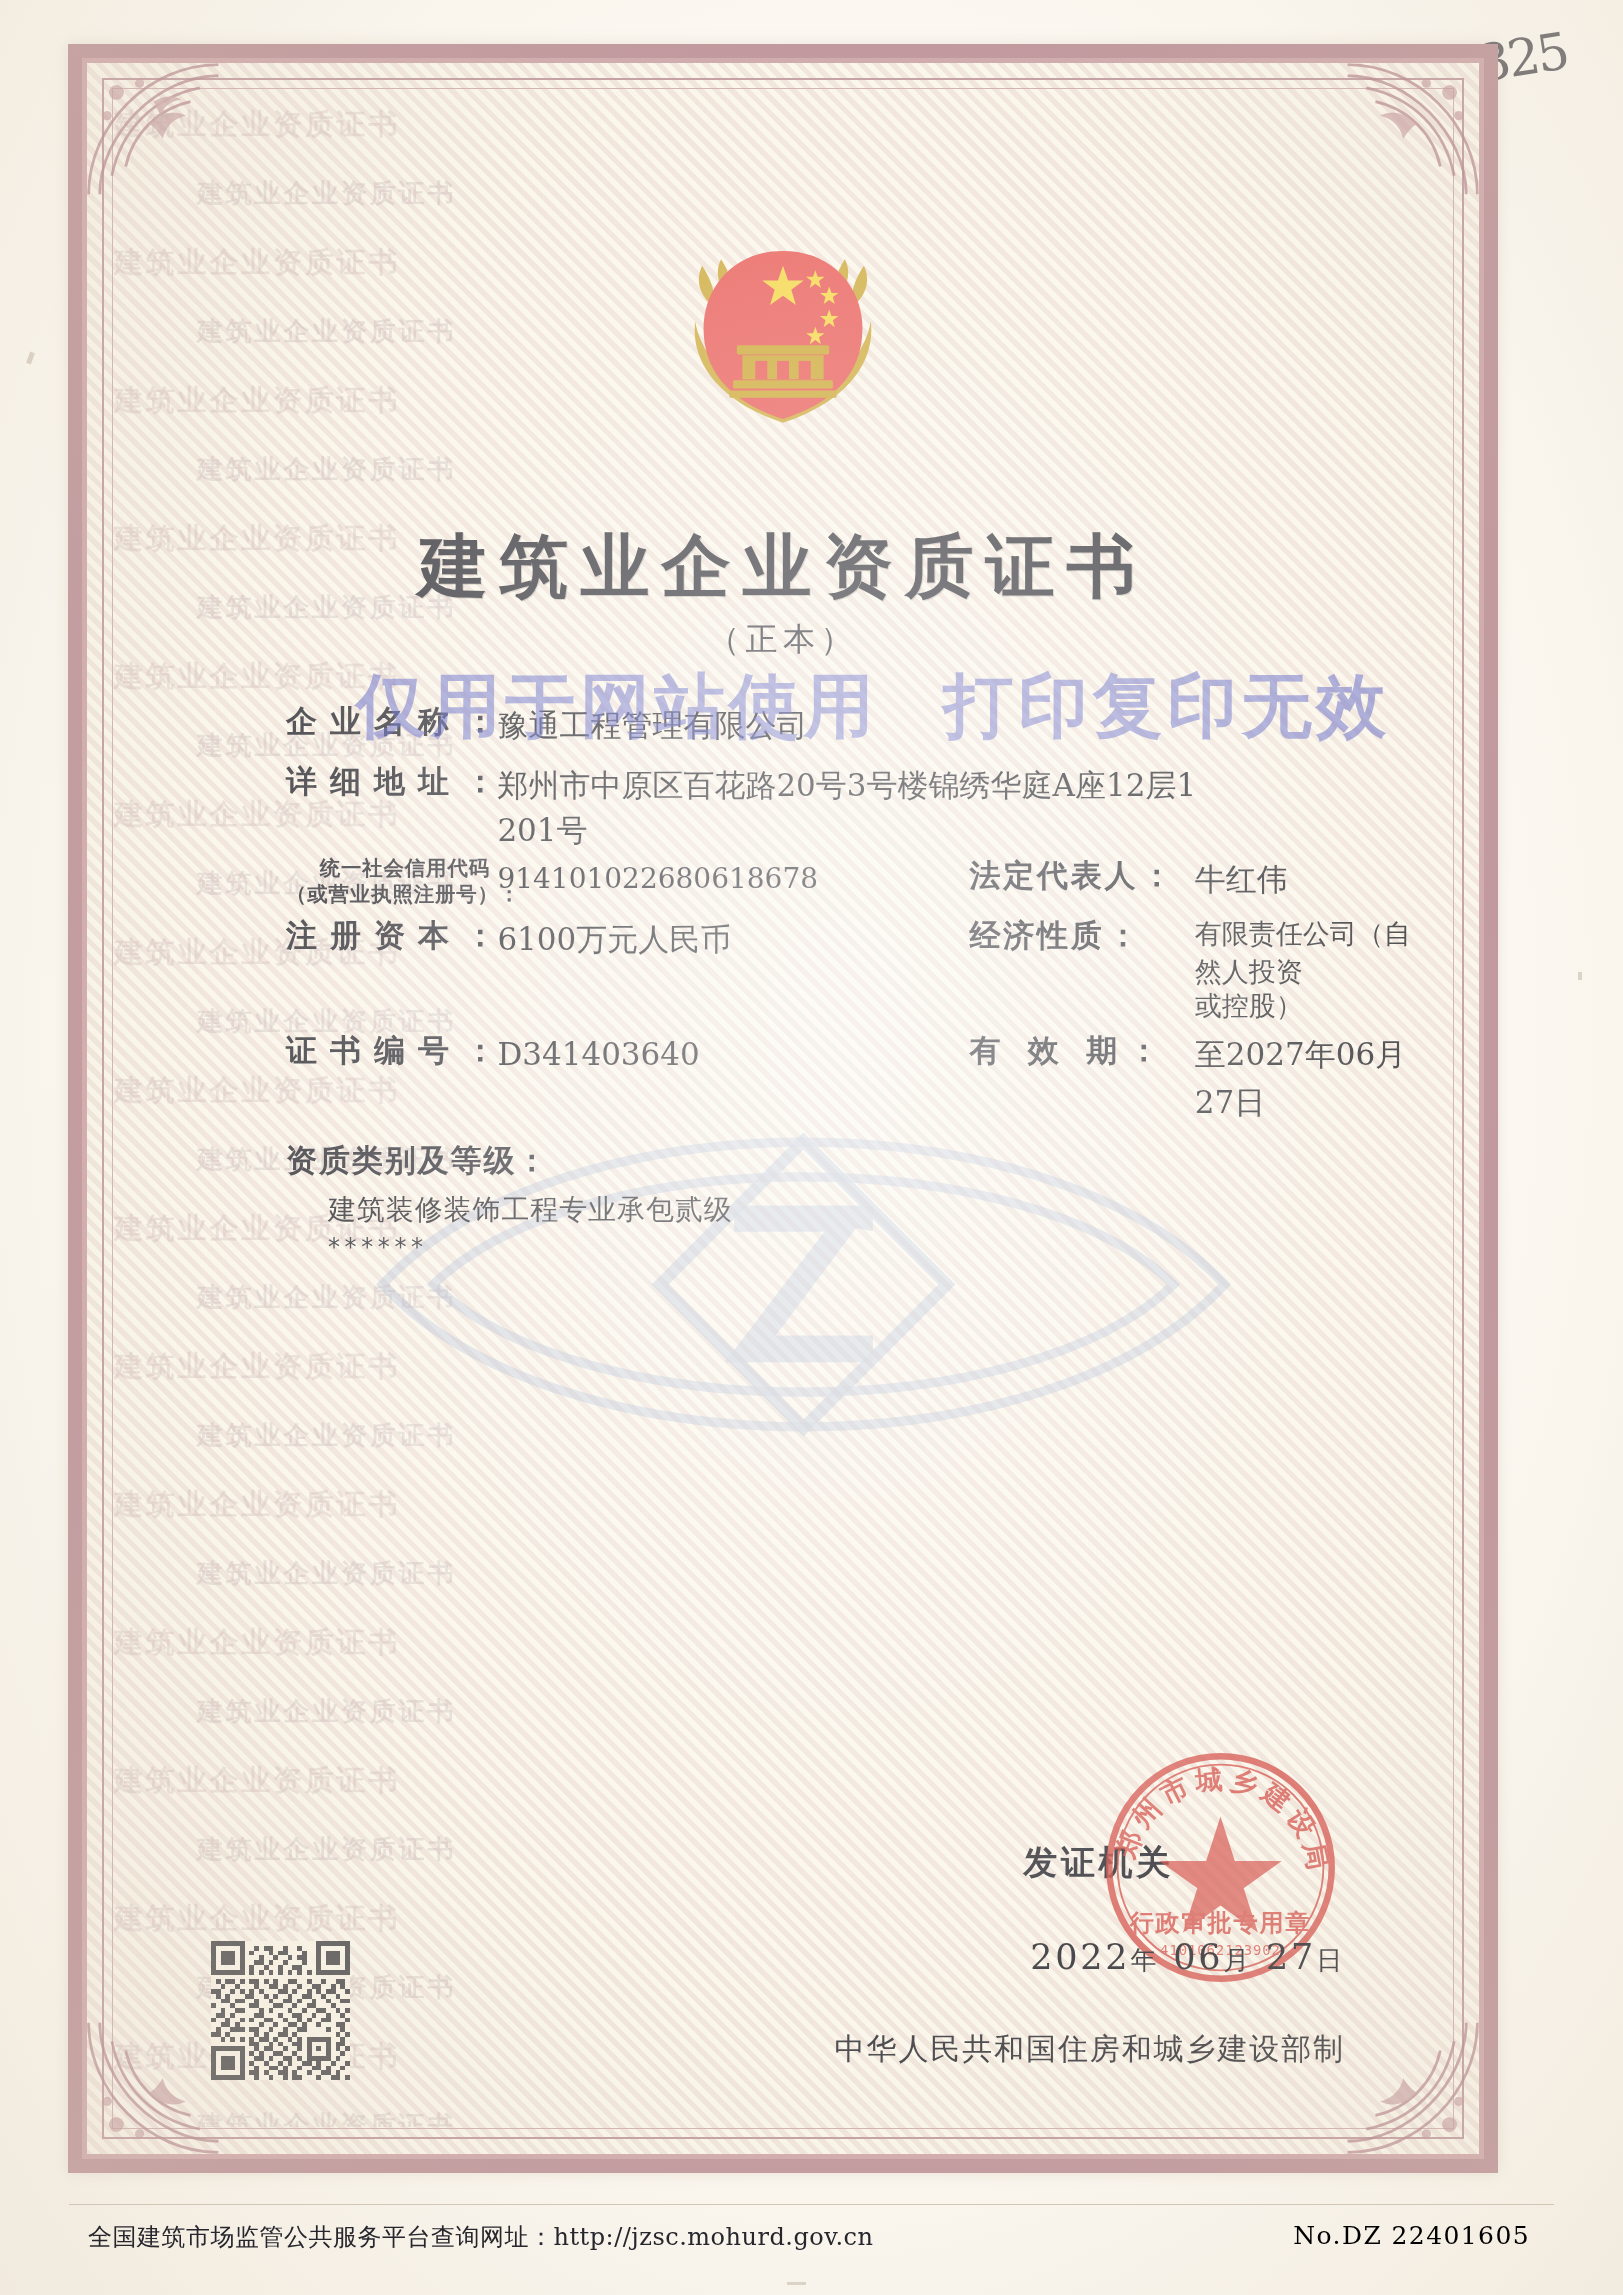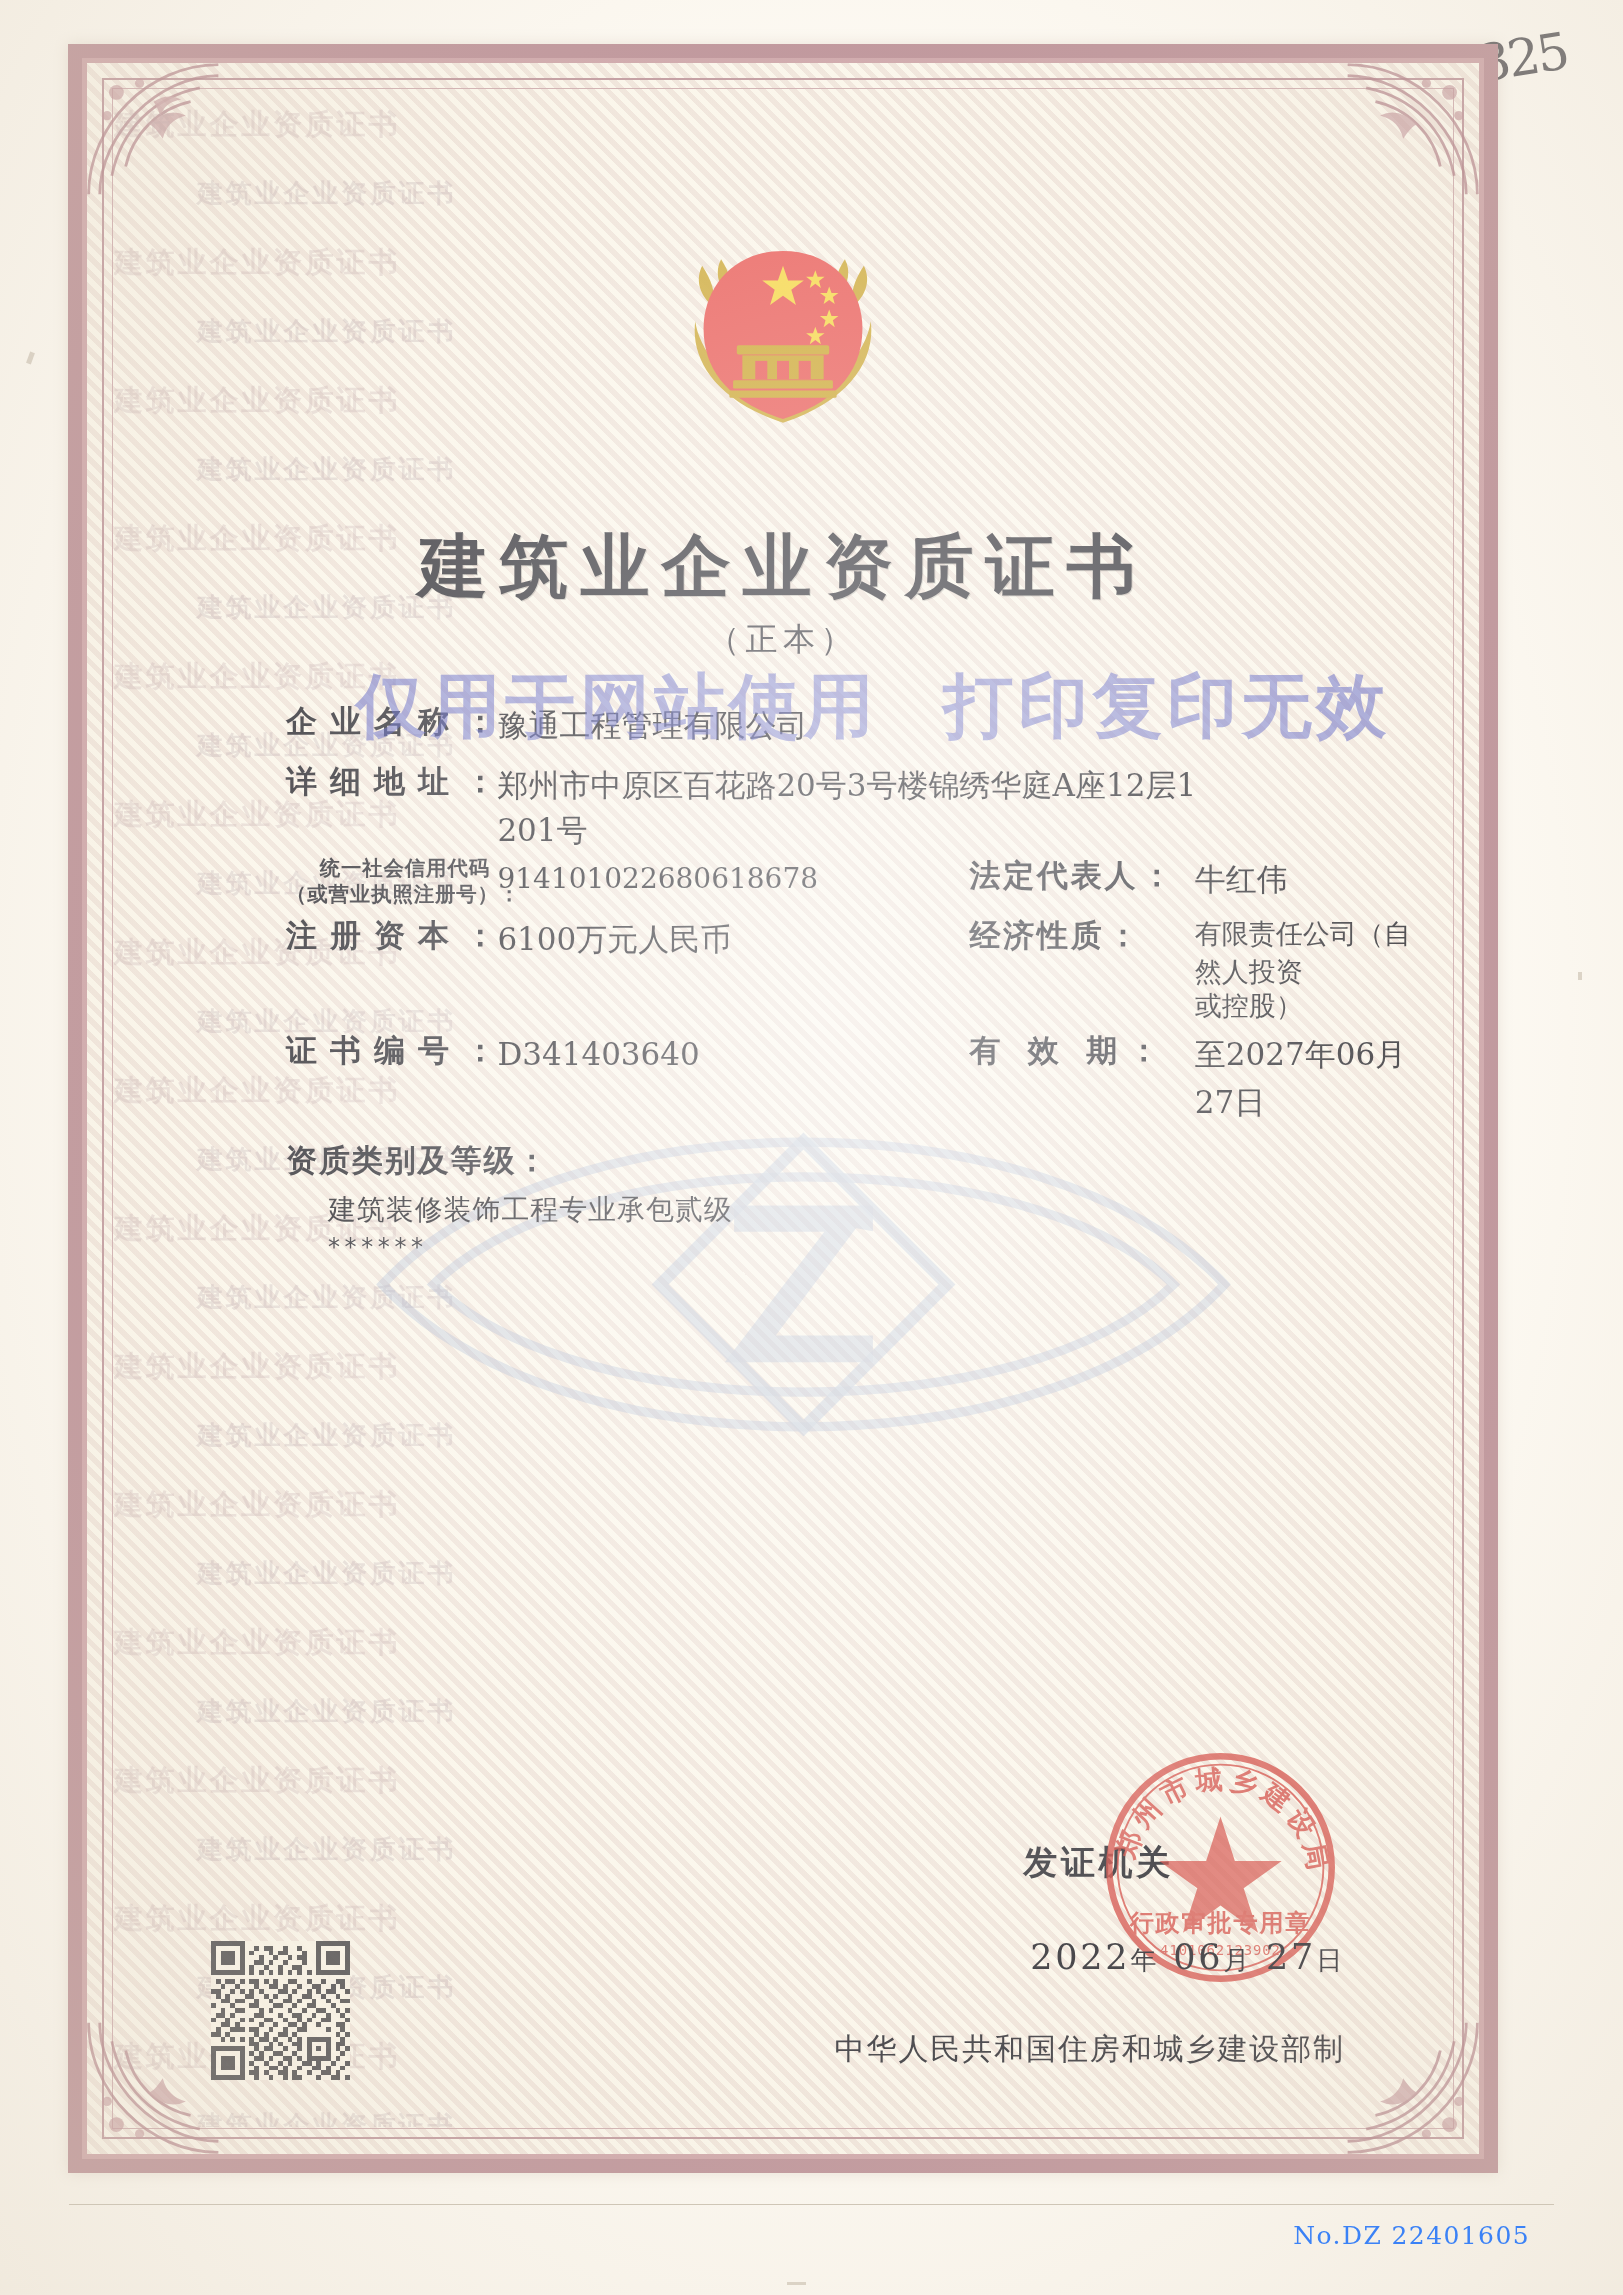--- a/index.html
+++ b/index.html
@@ -309,21 +309,21 @@
     color: #26262c;
     letter-spacing: 0.5px;
   }
   .footer-left .url { font-family: "DejaVu Serif", serif; }
   .footer-right {
     position: absolute;
     right: 93px;
     top: 2221px;
     font-family: "DejaVu Serif", serif;
     font-size: 25px;
-    color: #3b82f6;
+    color: #000000;
     letter-spacing: 1.4px;
   }
   .footer-rule {
     position: absolute;
     left: 69px;
     right: 69px;
     top: 2204px;
     height: 0.9px;
     background: #cfc6b6;
   }
@@ -854,20 +854,23 @@
 
     <div class="print-wm">
       <span>仅用于网站使用</span><span class="gap"></span><span>打印复印无效</span>
     </div>
 
   </div>
 
   <div class="scan-shade"></div>
 
   <div class="footer-rule"></div>
+  <div class="footer-left">
+    <span>全国建筑市场监管公共服务平台查询网址：</span><span class="url">http://jzsc.mohurd.gov.cn</span>
+  </div>
   <div class="footer-right">
     <span>No.DZ</span>
     <span>22401605</span>
   </div>
 
   <div class="speck" style="left:28px;top:352px;width:4.6px;height:12px;transform:rotate(20deg);"></div>
   <div class="speck" style="left:1578px;top:972px;width:3.7px;height:8.3px;"></div>
   <div class="speck" style="left:787px;top:2282px;width:18.5px;height:2.8px;"></div>
 </div>
 

